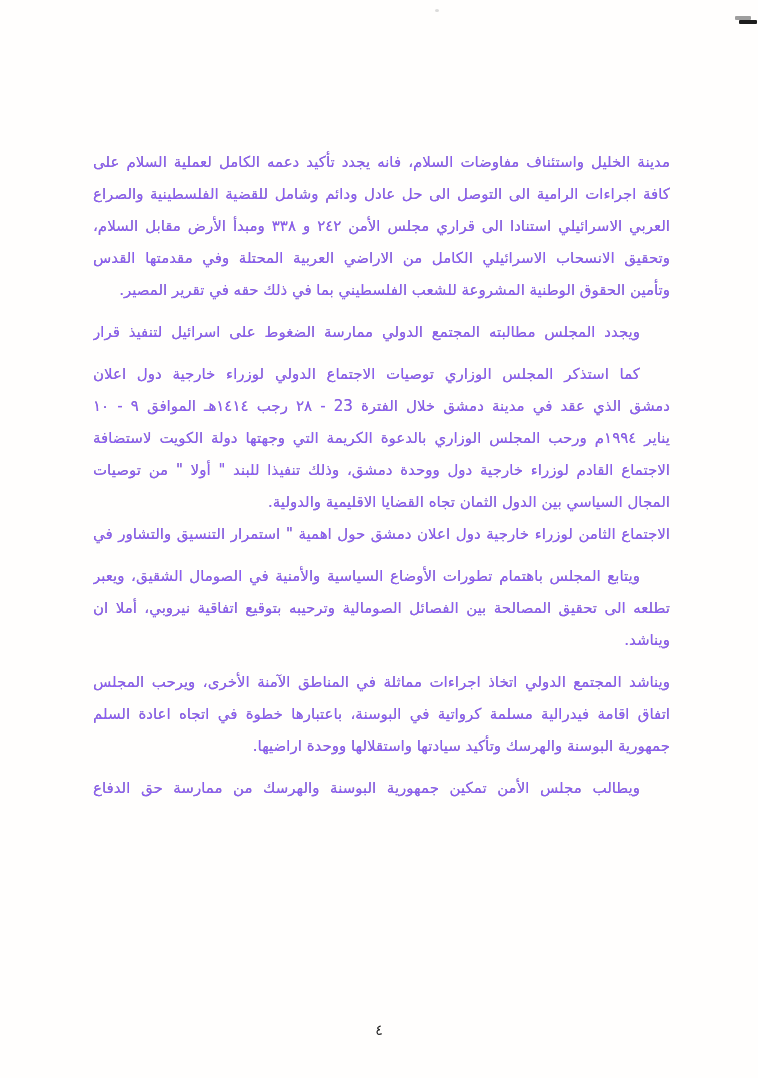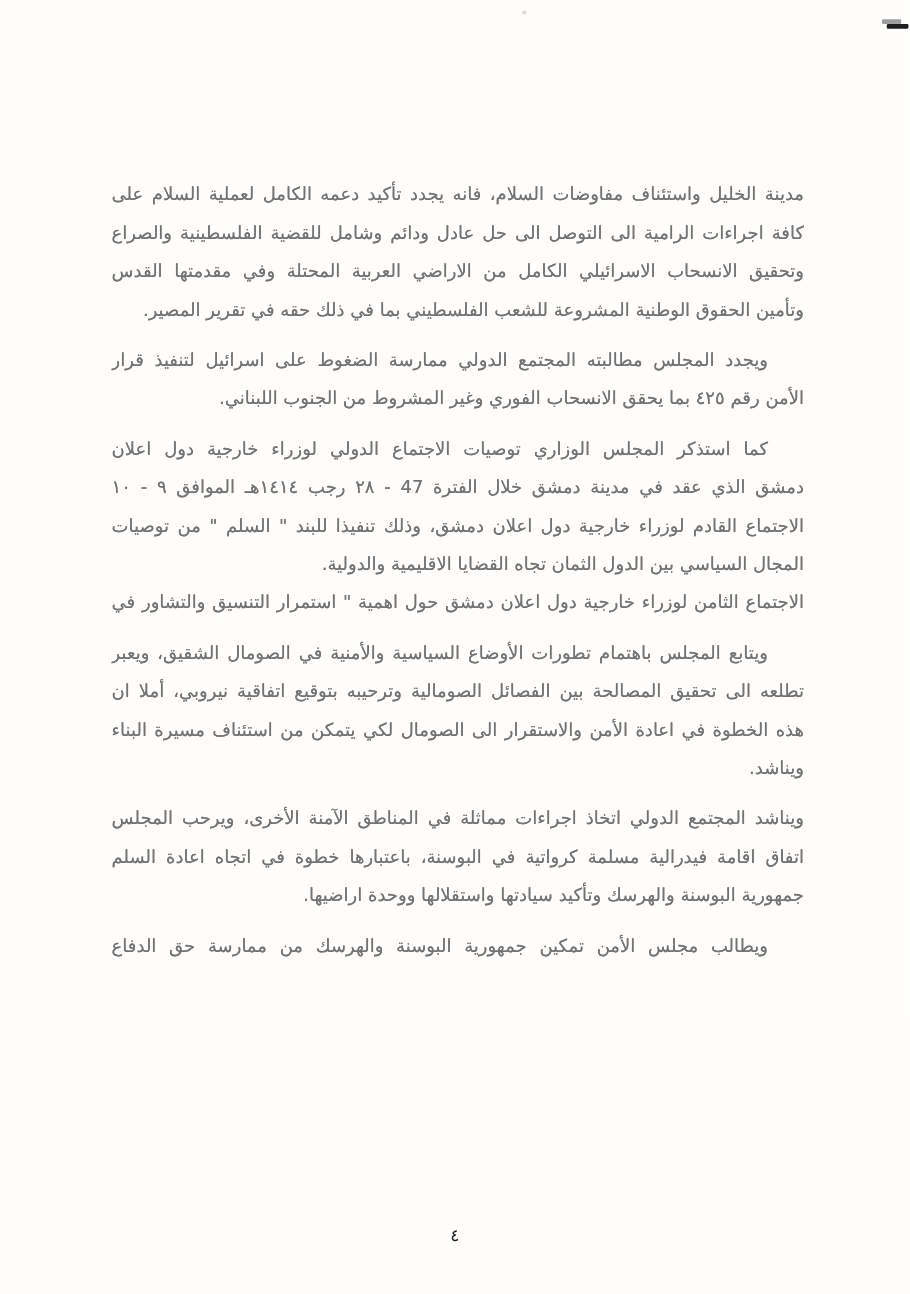--- a/index.html
+++ b/index.html
@@ -15,21 +15,21 @@
     background: #fffefd;
     overflow: hidden;
     font-family: "DejaVu Sans", sans-serif;
   }
   .content {
     position: absolute;
     top: 146px;
     right: 88px;
     width: 577px;
     direction: rtl;
-    color: #737373;
+    color: #8b5cf6;
     font-size: 15px;
     text-shadow: 0 0 0.5px rgba(40,40,40,0.55);
   }
   .para {
     margin: 0 0 10px 0;
     padding: 0;
   }
   .line {
     height: 32px;
     line-height: 32px;
@@ -95,41 +95,41 @@
 
   <span class="smudge-gray"></span>
   <span class="smudge-dark"></span>
   <span class="speck"></span>
 
   <div class="content">
 
     <div class="para">
       <div class="line">مدينة الخليل واستئناف مفاوضات السلام، فانه يجدد تأكيد دعمه الكامل لعملية السلام على</div>
       <div class="line">كافة اجراءات الرامية الى التوصل الى حل عادل ودائم وشامل للقضية الفلسطينية والصراع</div>
+      <div class="line">العربي الاسرائيلي استنادا الى قراري مجلس الأمن ٢٤٢ و ٣٣٨ ومبدأ الأرض مقابل السلام،</div>
       <div class="line">وتحقيق الانسحاب الاسرائيلي الكامل من الاراضي العربية المحتلة وفي مقدمتها القدس الشريف،</div>
       <div class="line end">وتأمين الحقوق الوطنية المشروعة للشعب الفلسطيني بما في ذلك حقه في تقرير المصير.</div>
     </div>
 
     <div class="para">
       <div class="line first">ويجدد المجلس مطالبته المجتمع الدولي ممارسة الضغوط على اسرائيل لتنفيذ قرار مجلس</div>
-      <div class="line end">الأمن رقم ٤٢٥ بما يحقق الانسحاب الفوري وغير المشروط من الجنوب اللبناني.</div>
     </div>
 
     <div class="para">
       <div class="line first">كما استذكر المجلس الوزاري توصيات الاجتماع الدولي لوزراء خارجية دول اعلان</div>
-      <div class="line">دمشق الذي عقد في مدينة دمشق خلال الفترة 47 - ٢٨ رجب ١٤١٤هـ الموافق ٩ - ١٠</div>
-      <div class="line">الاجتماع القادم لوزراء خارجية دول اعلان دمشق، وذلك تنفيذا للبند " السلم " من توصيات</div>
+      <div class="line">دمشق الذي عقد في مدينة دمشق خلال الفترة 23 - ٢٨ رجب ١٤١٤هـ الموافق ٩ - ١٠</div>
+      <div class="line">يناير ١٩٩٤م ورحب المجلس الوزاري بالدعوة الكريمة التي وجهتها دولة الكويت لاستضافة</div>
+      <div class="line">الاجتماع القادم لوزراء خارجية دول ووحدة دمشق، وذلك تنفيذا للبند " أولا " من توصيات</div>
       <div class="line end">المجال السياسي بين الدول الثمان تجاه القضايا الاقليمية والدولية.</div>
       <div class="line">الاجتماع الثامن لوزراء خارجية دول اعلان دمشق حول اهمية " استمرار التنسيق والتشاور في</div>
     </div>
 
     <div class="para">
       <div class="line first">ويتابع المجلس باهتمام تطورات الأوضاع السياسية والأمنية في الصومال الشقيق، ويعبر عن</div>
       <div class="line">تطلعه الى تحقيق المصالحة بين الفصائل الصومالية وترحيبه بتوقيع اتفاقية نيروبي، أملا ان تسهم</div>
-      <div class="line">هذه الخطوة في اعادة الأمن والاستقرار الى الصومال لكي يتمكن من استئناف مسيرة البناء</div>
       <div class="line end">ويناشد.</div>
     </div>
 
     <div class="para">
       <div class="line">ويناشد المجتمع الدولي اتخاذ اجراءات مماثلة في المناطق الآمنة الأخرى، ويرحب المجلس بتوقيع</div>
       <div class="line">اتفاق اقامة فيدرالية مسلمة كرواتية في البوسنة، باعتبارها خطوة في اتجاه اعادة السلم والأمن الى</div>
       <div class="line end">جمهورية البوسنة والهرسك وتأكيد سيادتها واستقلالها ووحدة اراضيها.</div>
     </div>
 
     <div class="para">

